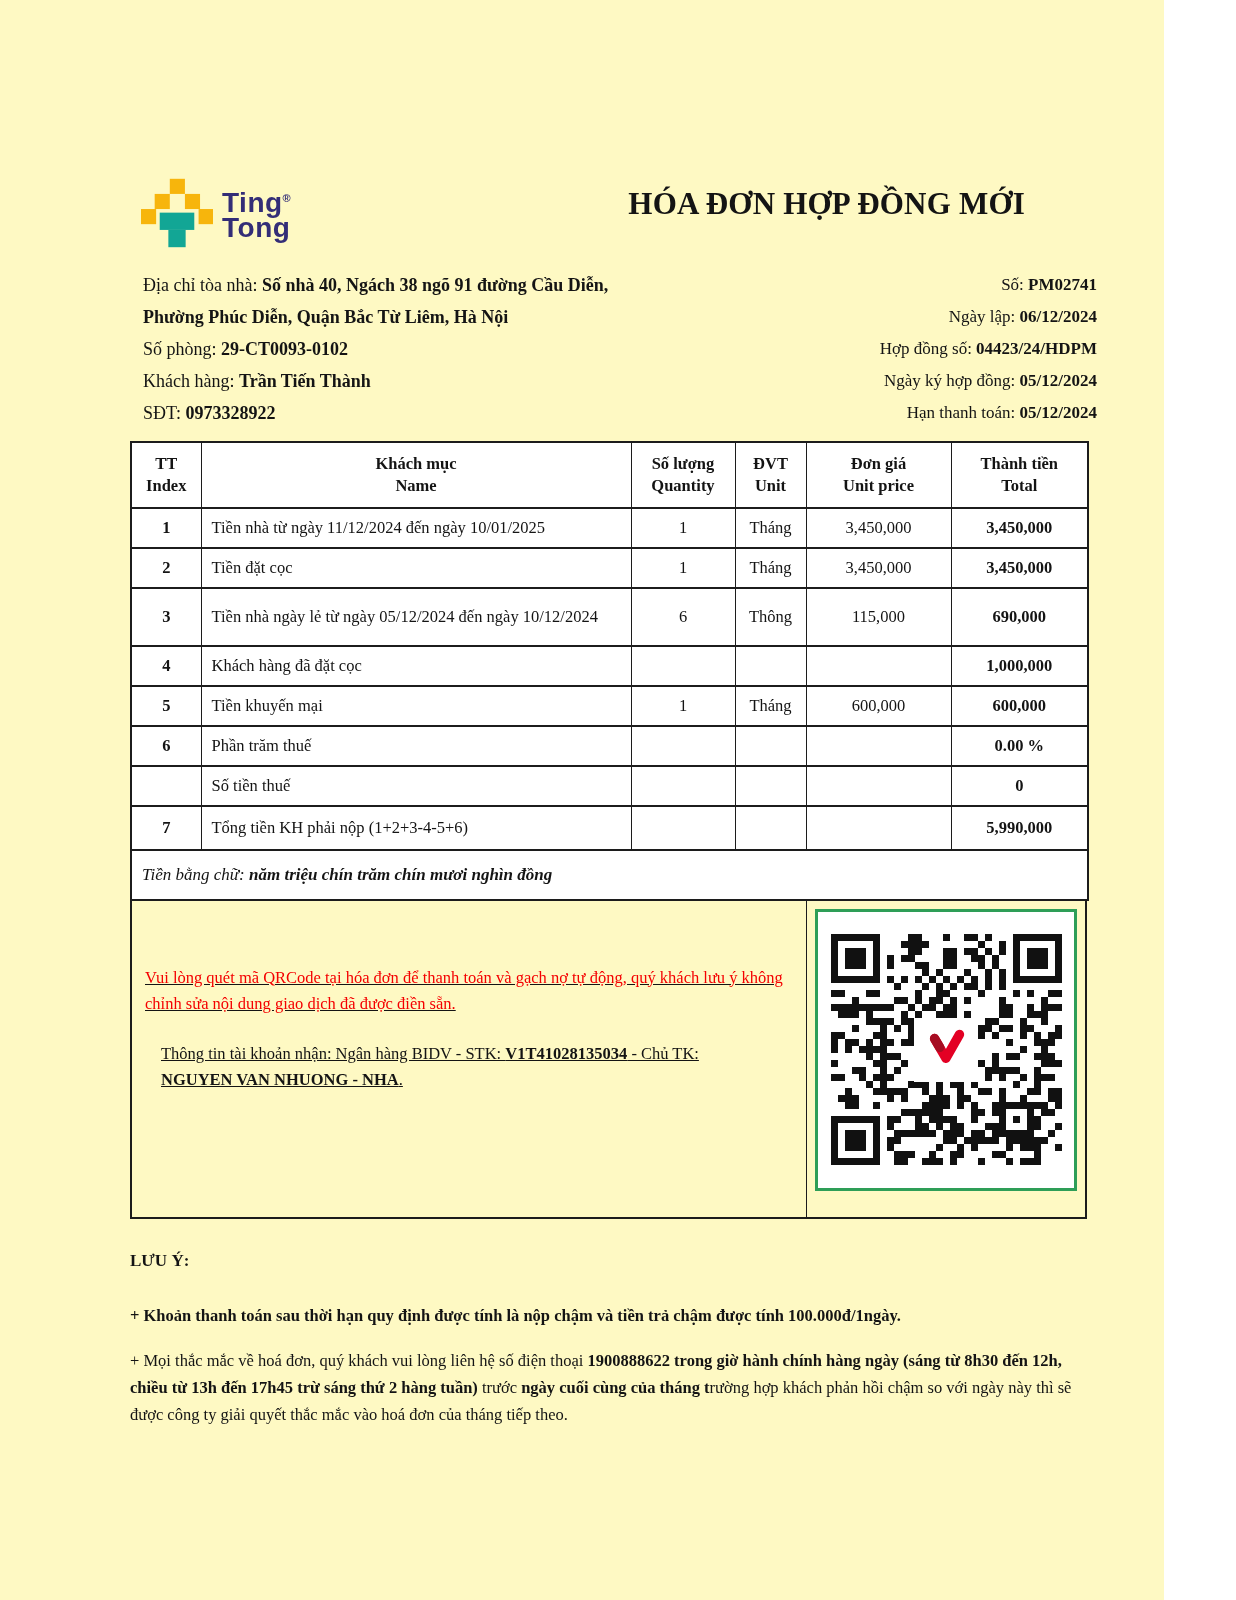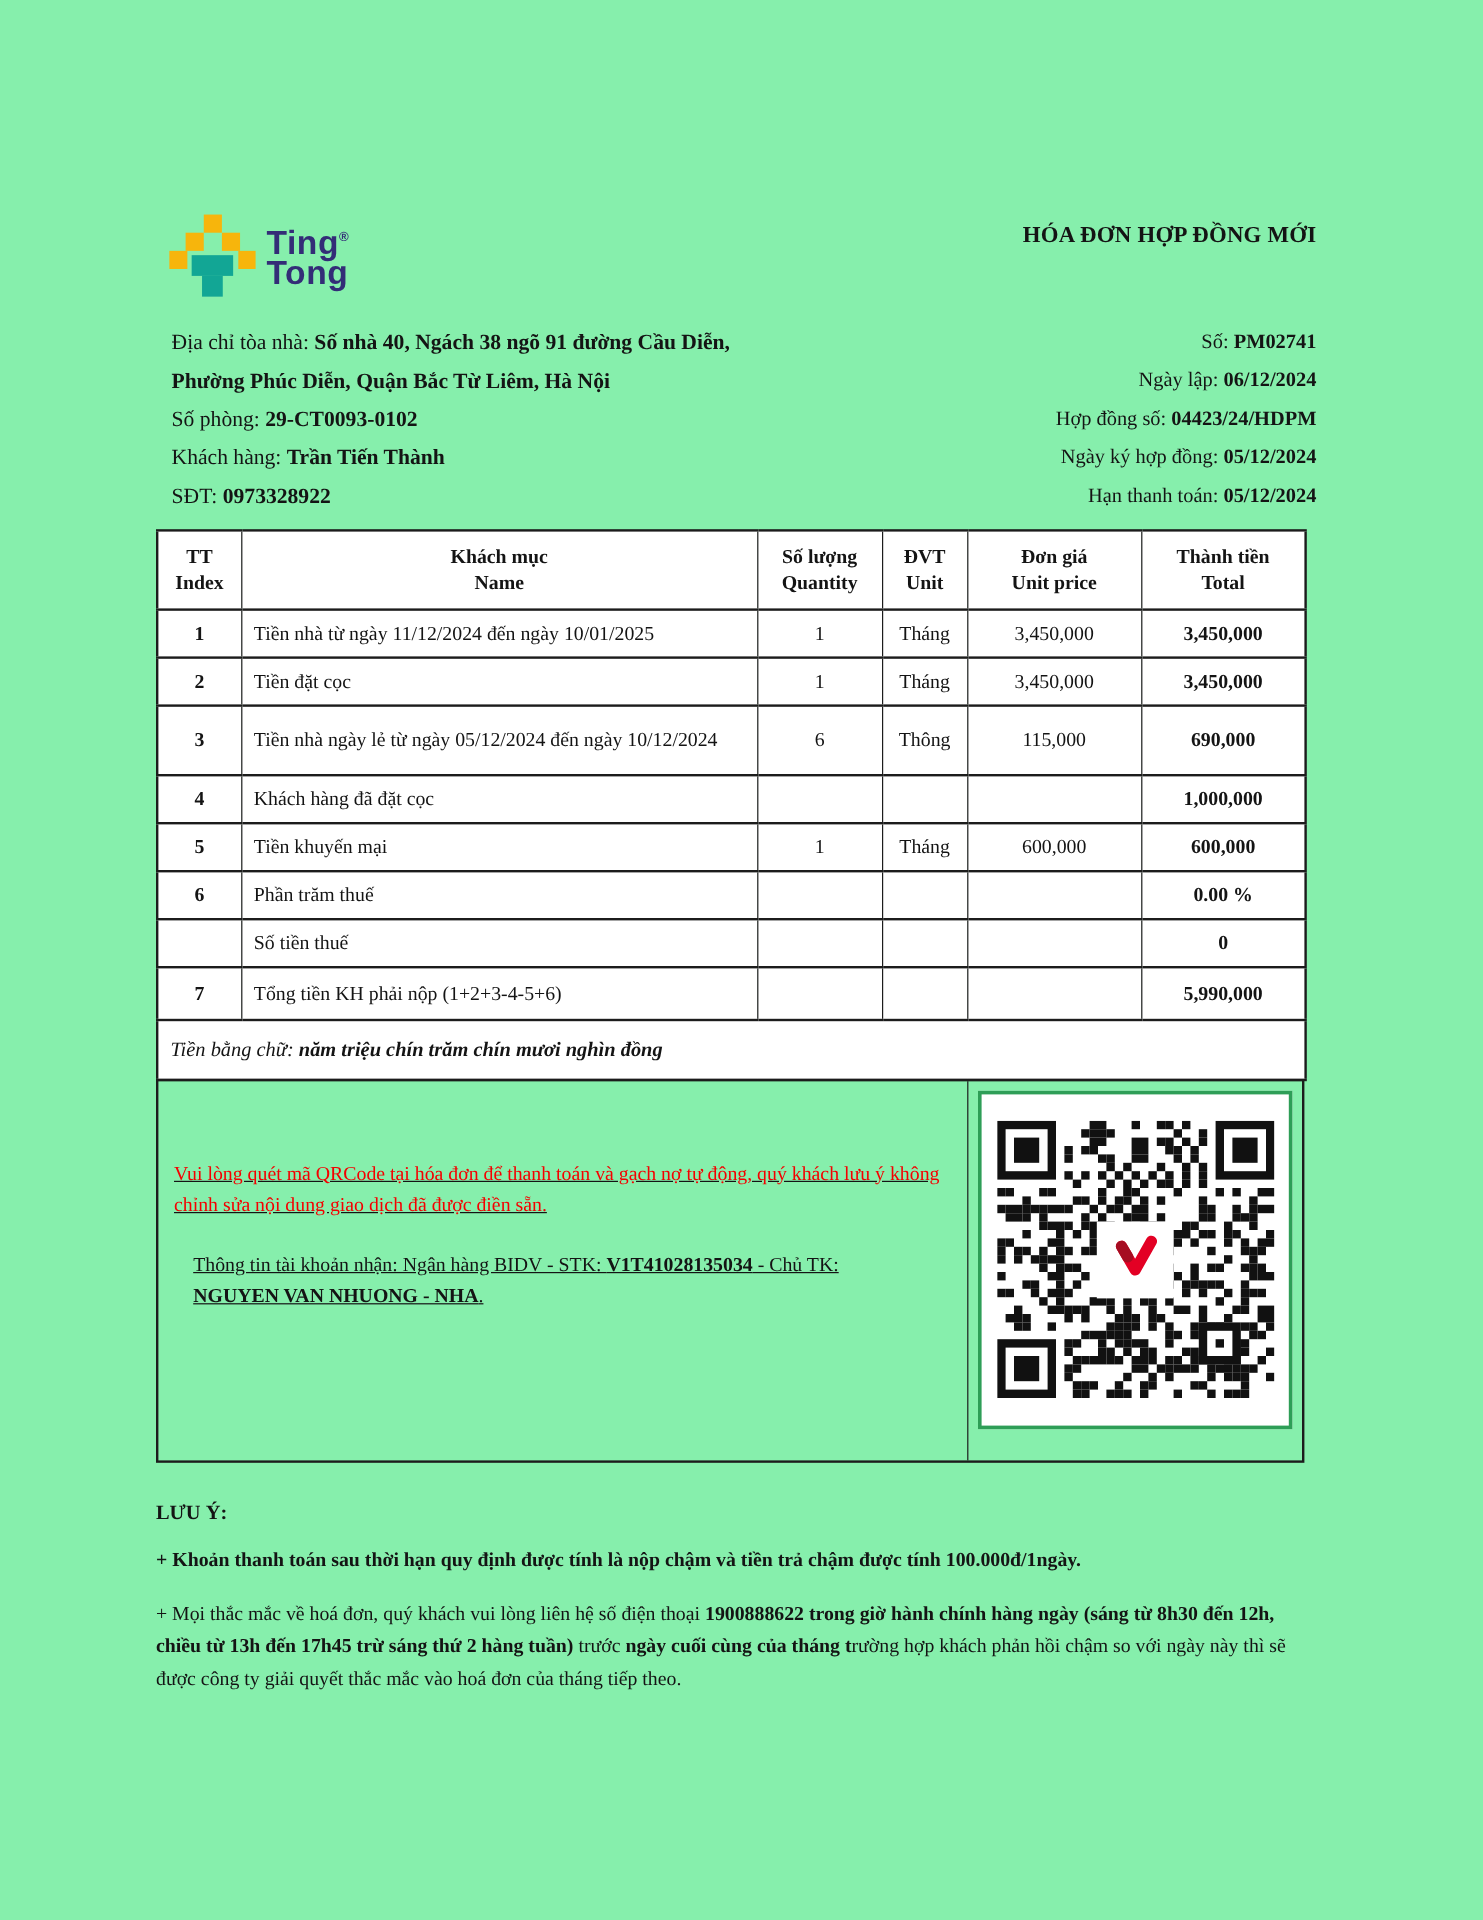--- a/index.html
+++ b/index.html
@@ -1,25 +1,25 @@
 <!DOCTYPE html>
 <html><head>
 <meta charset="utf-8">
 <style>
   html,body{margin:0;padding:0;background:#ffffff;}
-  .page{position:relative;width:1236px;height:1600px;background:#86efac;
-        font-family:"Liberation Serif",serif;color:#141414;overflow:hidden;}
+  .page{position:relative;width:1140px;height:1600px;background:#fef9c3;
+        font-family:"Liberation Serif",serif;color:#141414;overflow:hidden;padding-left:24px;}
 
   
   .logo{position:absolute;left:141px;top:178px;display:flex;align-items:center;gap:9px;}
   .logo-mark{width:72px;height:70px;}
   .logo-text{font-family:"Liberation Sans",sans-serif;font-weight:700;
              font-size:28px;line-height:25px;color:#332d77;letter-spacing:.5px;}
   .logo-text .reg{font-size:11px;vertical-align:super;font-weight:700;}
-  .doc-title{position:absolute;right:139px;top:186px;font-size:19px;font-weight:700;letter-spacing:.2px;}
+  .doc-title{position:absolute;right:139px;top:186px;font-size:31px;font-weight:700;letter-spacing:.2px;}
 
   
   .info{position:absolute;left:143px;top:269px;width:954px;display:flex;justify-content:space-between;}
   .info-left{width:560px;font-size:18px;line-height:32px;}
   .info-right{width:330px;font-size:17px;line-height:32px;text-align:right;}
   .info b{font-weight:700;}
 
   
   .main{position:absolute;left:130px;top:441px;width:957px;}
   table.inv{border-collapse:collapse;width:957px;table-layout:fixed;font-size:16.5px;}
@@ -50,21 +50,21 @@
   .acct{margin:16px;color:#141414;}
   .paybox-qr{flex:1;display:flex;align-items:flex-start;justify-content:center;padding-top:8px;}
   .qr-frame{width:256px;height:276px;border:3px solid #2e9e57;background:#fff;
             display:flex;align-items:center;justify-content:center;position:relative;}
   .qr-frame svg.qr{display:block;}
   .qr-v{position:absolute;left:50%;top:50%;transform:translate(-50%,-50%);
         width:64px;height:64px;background:#fff;display:flex;align-items:center;justify-content:center;}
 
   
   .notes{margin-top:28px;width:958px;font-size:16.5px;line-height:27px;}
-  .notes-heading{font-weight:700;font-size:17px;margin:0 0 12px 0;}
+  .notes-heading{font-weight:700;font-size:17px;margin:0 0 28px 0;}
   .note1{font-weight:700;margin:0 0 18px 0;}
   .note2{margin:0;}
   .note2 b{font-weight:700;}
 </style>
 </head>
 <body>
 
 <div class="page">
 
   <div class="logo">

